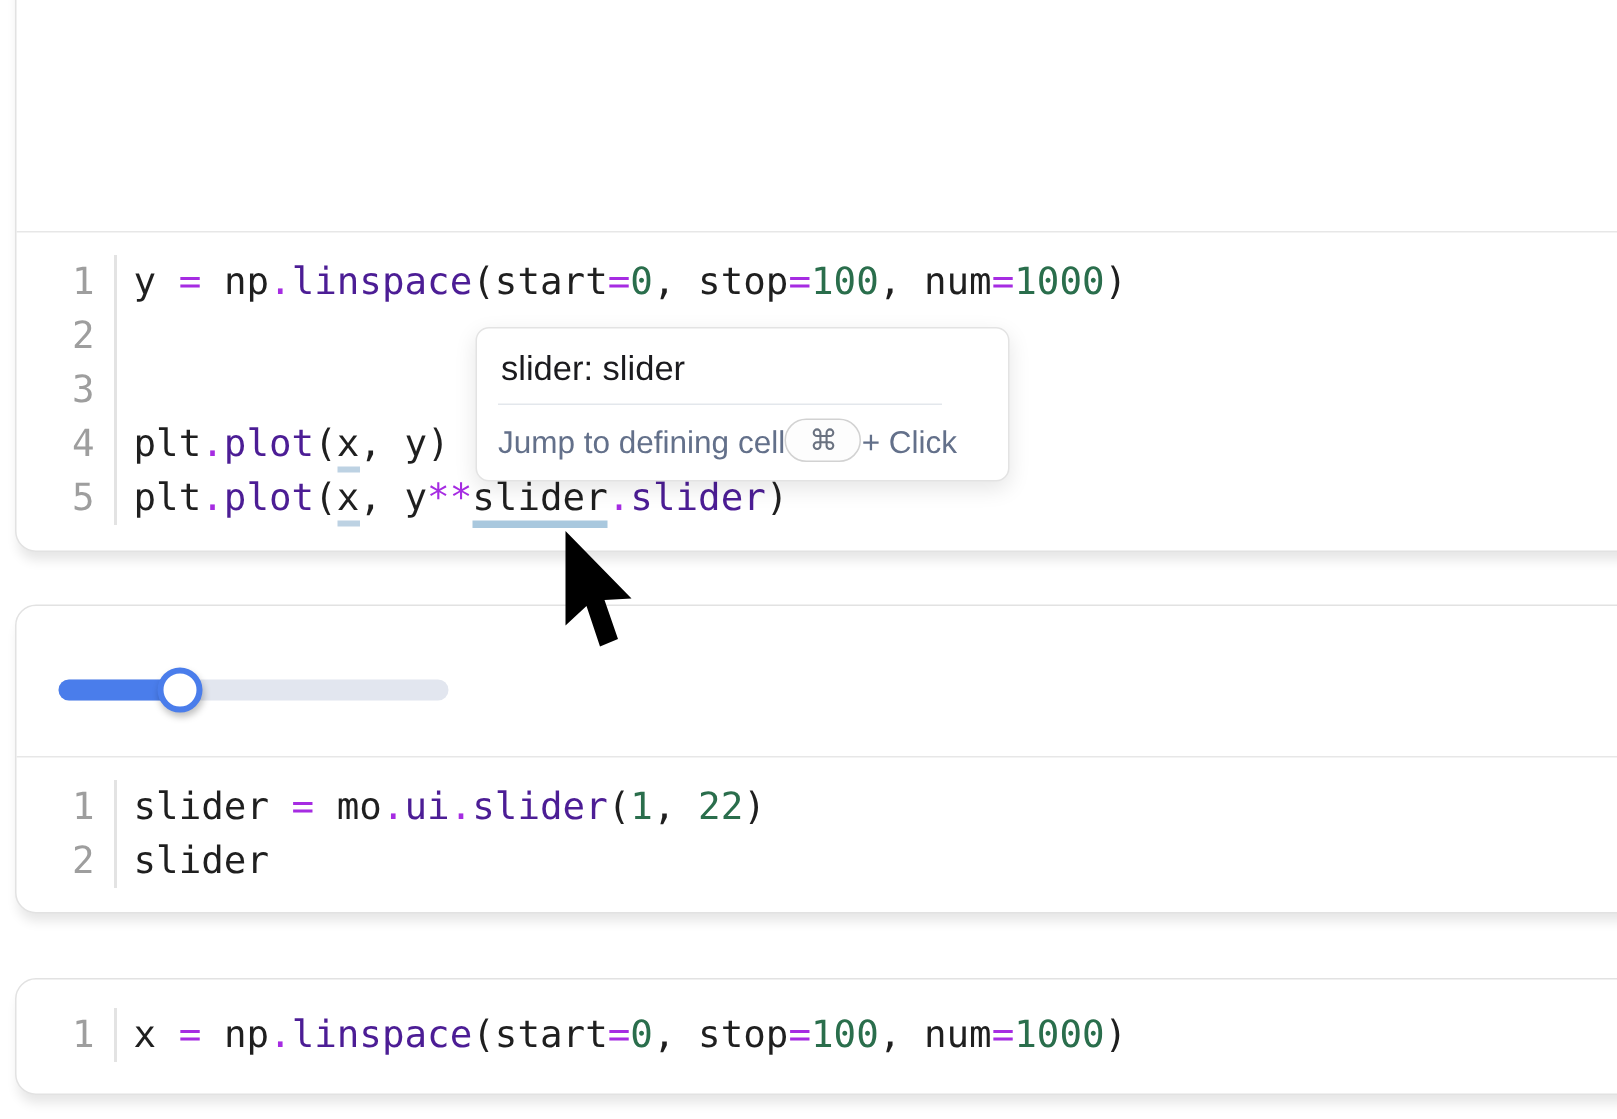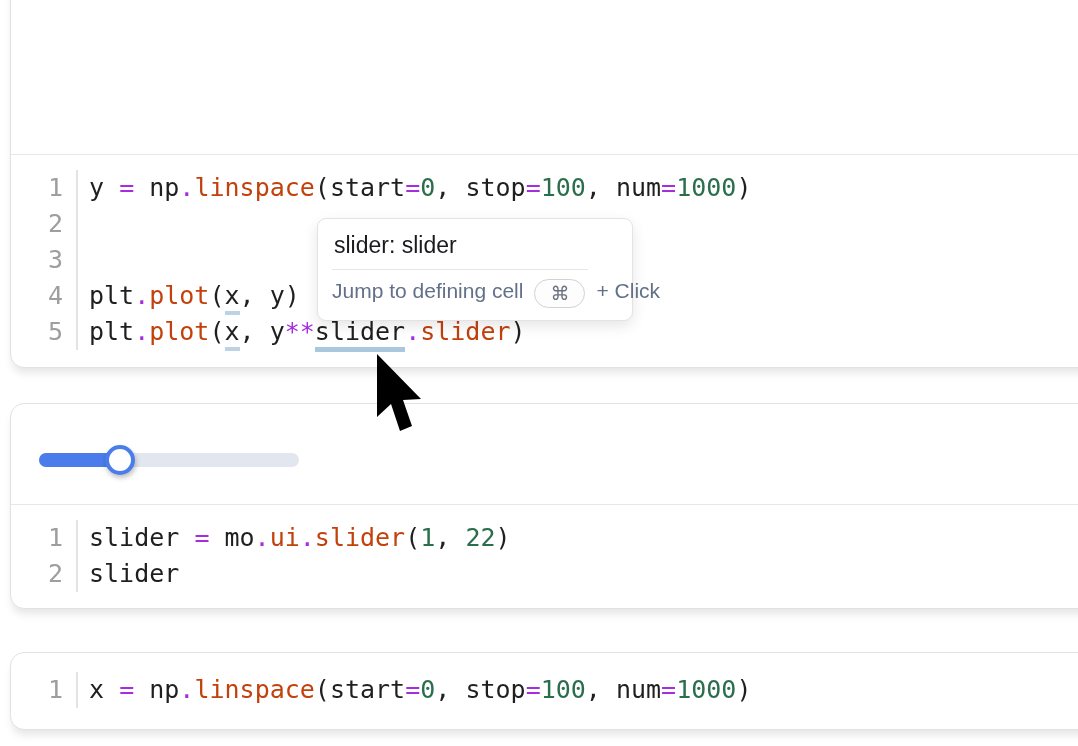--- a/index.html
+++ b/index.html
@@ -22,40 +22,40 @@
   .cell1 .code{padding:15px 0;}
   .cell2 .code{padding:15px 0;}
   .cell3 .code{padding:19px 0 20px;}
   .gutter{box-sizing:border-box;width:67px;flex:0 0 67px;text-align:right;
           padding-right:13px;border-right:2px solid #e3e3e3;color:#9e9e9e;}
   .gutter div{height:36px;}
   .lines{padding-left:11px;color:#1f1f1f;}
   .cl{height:36px;white-space:pre;}
   .tok-v,.tok-p{color:#1f1f1f;}
   .tok-op{color:#a62ce2;}
-  .tok-fn{color:#c2410c;}
+  .tok-fn{color:#4c1d95;}
   .tok-num{color:#2a6e4c;}
   .tok-ref{border-bottom:4px solid #bdd2e3;padding-bottom:1px;}
   .tok-refh{border-bottom:5px solid #a9c8de;padding-bottom:1px;}
 
   
   .slider{position:absolute;left:28px;top:41px;width:260px;height:30px;}
   .track{position:absolute;top:8px;left:0;width:260px;height:14px;border-radius:7px;background:#e2e6ef;}
   .fill{position:absolute;top:0;left:0;height:14px;border-radius:7px;background:#4a7deb;}
   .thumb{position:absolute;box-sizing:border-box;width:30px;height:30px;top:-8px;
          background:#fff;border:4px solid #4a7deb;border-radius:50%;
          box-shadow:1px 3px 5px rgba(0,0,0,.25);}
 
   
-  .tooltip{position:absolute;left:317px;top:218px;width:316px;box-sizing:border-box;
+  .tooltip{position:absolute;left:317px;top:218px;width:356px;box-sizing:border-box;
            background:#fff;border:1px solid #e3e3e3;border-radius:9px;
            box-shadow:0 5px 14px rgba(0,0,0,.10);z-index:20;}
   .tt-title{padding:13px 16px 10px;font-size:23px;color:#1b1b1f;}
   .tt-divider{height:1px;background:#e3e7ec;margin:0 44px 0 14px;}
-  .tt-action{display:flex;align-items:flex-start;gap:11px;padding:9px 14px 12px;
+  .tt-action{display:flex;align-items:flex-end;padding:9px 14px 12px;
              color:#63708a;font-size:21px;white-space:nowrap;}
   .kbd{display:inline-flex;align-items:center;justify-content:center;box-sizing:border-box;
        min-width:51px;height:29px;border:1.5px solid #d2d2d2;border-radius:15px;
        background:#fdfdfd;color:#6a7280;font-size:19px;}
 
   
   .plot-svg{position:absolute;left:11px;top:0;}
   .tick-label{font-family:"DejaVu Sans",sans-serif;fill:#2b2b2b;}
 
   

